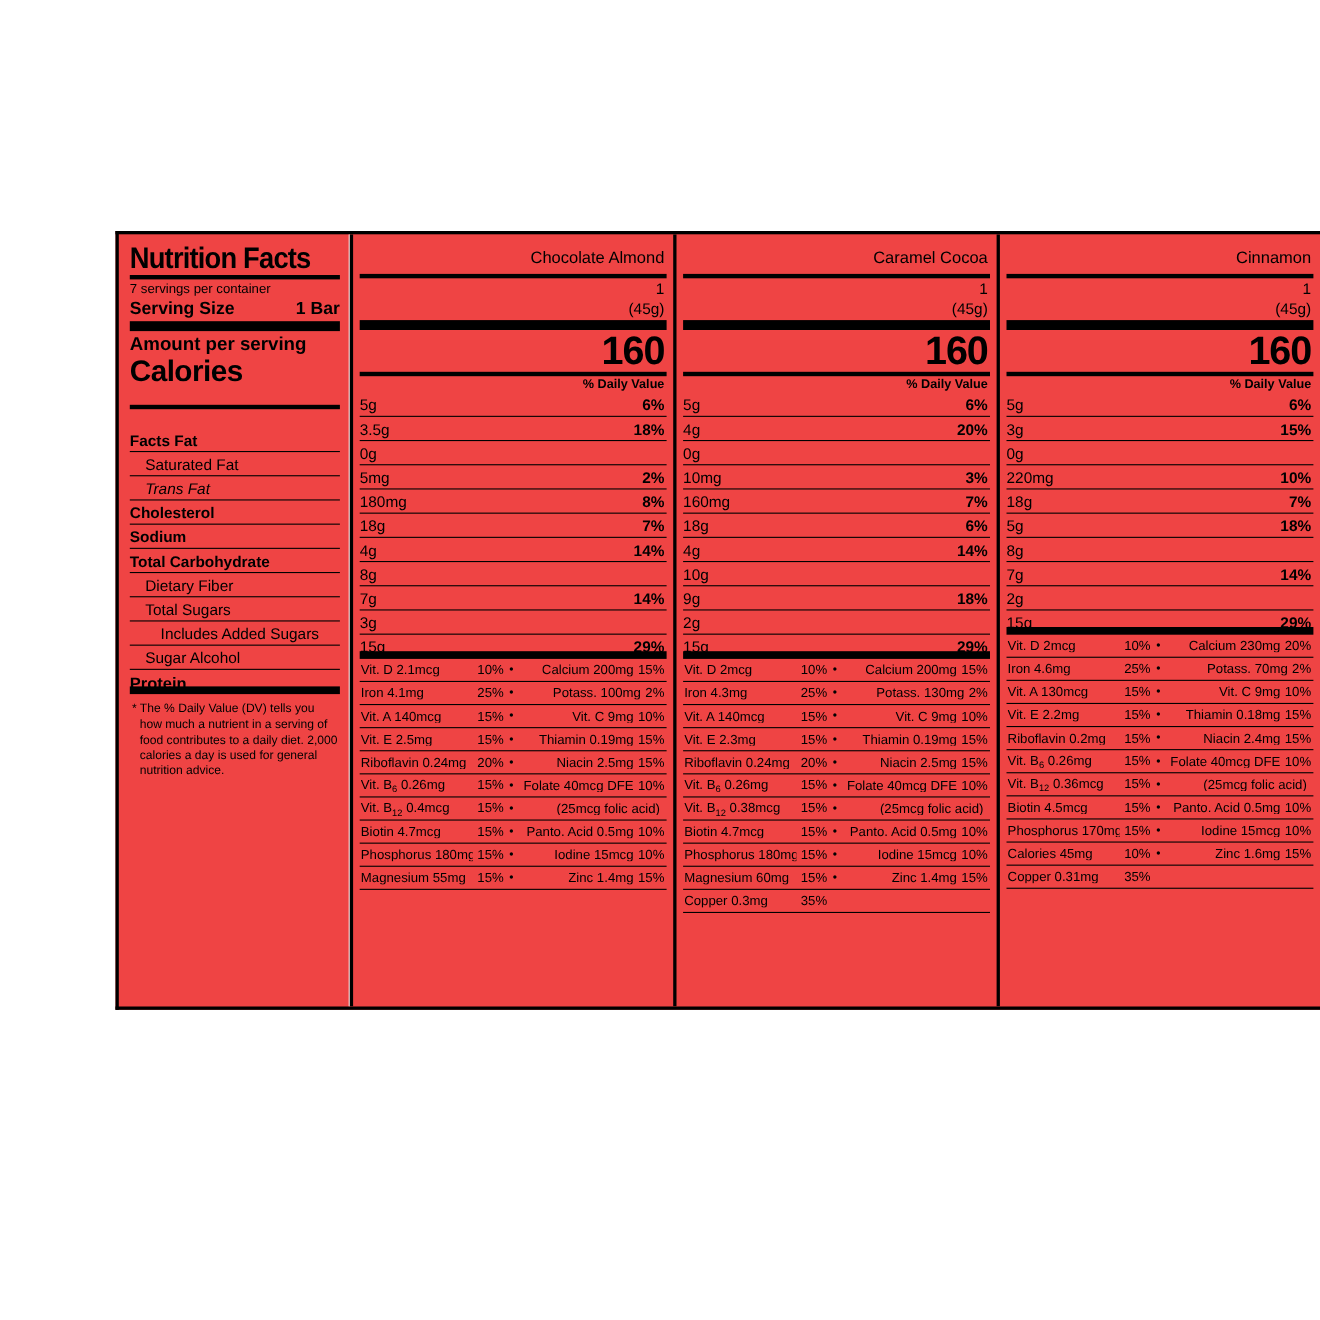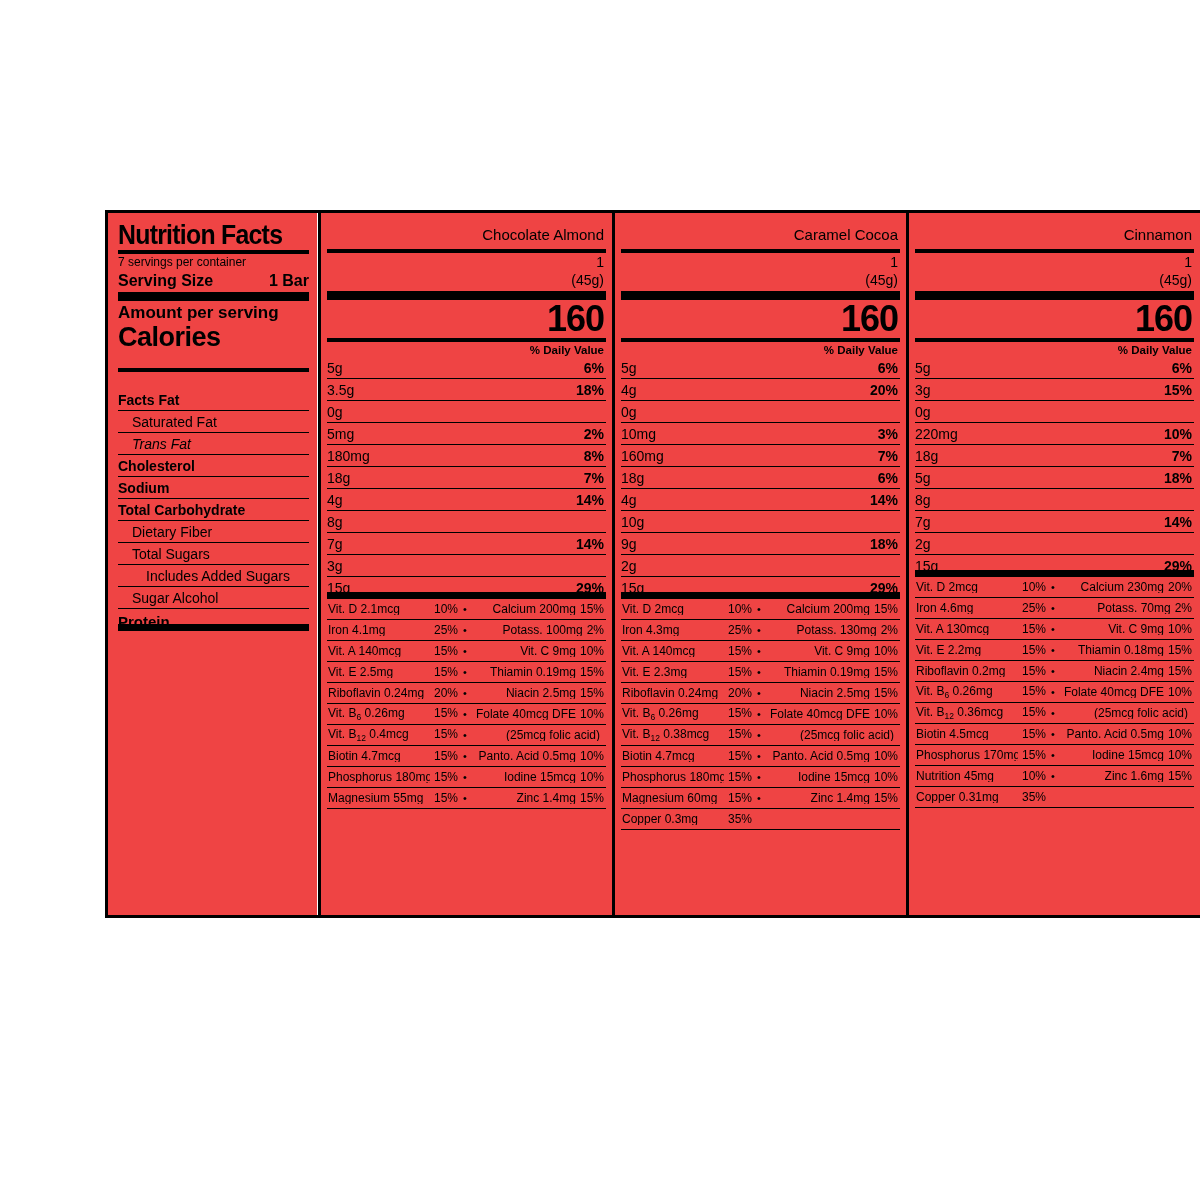--- a/index.html
+++ b/index.html
@@ -219,20 +219,21 @@
       <div class="nutrient-row indent1 italic">Trans Fat</div>
       <div class="nutrient-row bold">Cholesterol</div>
       <div class="nutrient-row bold">Sodium</div>
       <div class="nutrient-row bold">Total Carbohydrate</div>
       <div class="nutrient-row indent1">Dietary Fiber</div>
       <div class="nutrient-row indent1">Total Sugars</div>
       <div class="nutrient-row indent2">Includes Added Sugars</div>
       <div class="nutrient-row indent1">Sugar Alcohol</div>
       <div class="protein-row">Protein</div>
 
+      <div class="footnote">* The % Daily Value (DV) tells you how much a nutrient in a serving of food contributes to a daily diet. 2,000 calories a day is used for general nutrition advice.</div>
     </div>
 
     <div class="col-var">
       <div class="var-name">Chocolate Almond</div>
       <div class="rule-med"></div>
       <div class="var-serv">1</div>
       <div class="var-grams">(45g)</div>
       <div class="rule-thick"></div>
       <div class="var-cal">160</div>
       <div class="rule-med"></div>
@@ -723,21 +724,21 @@
               <span class="vit-pct">15%</span>
             </div>
           <div class="vit-sep">•</div>
           <div class="vit-cell right">
               <span class="vit-name">Iodine 15mcg</span>
               <span class="vit-pct">10%</span>
             </div>
         </div>
         <div class="vit-row">
           <div class="vit-cell">
-              <span class="vit-name">Nutrition 45mg</span>
+              <span class="vit-name">Calories 45mg</span>
               <span class="vit-pct">10%</span>
             </div>
           <div class="vit-sep">•</div>
           <div class="vit-cell right">
               <span class="vit-name">Zinc 1.6mg</span>
               <span class="vit-pct">15%</span>
             </div>
         </div>
         <div class="vit-row">
           <div class="vit-cell">

